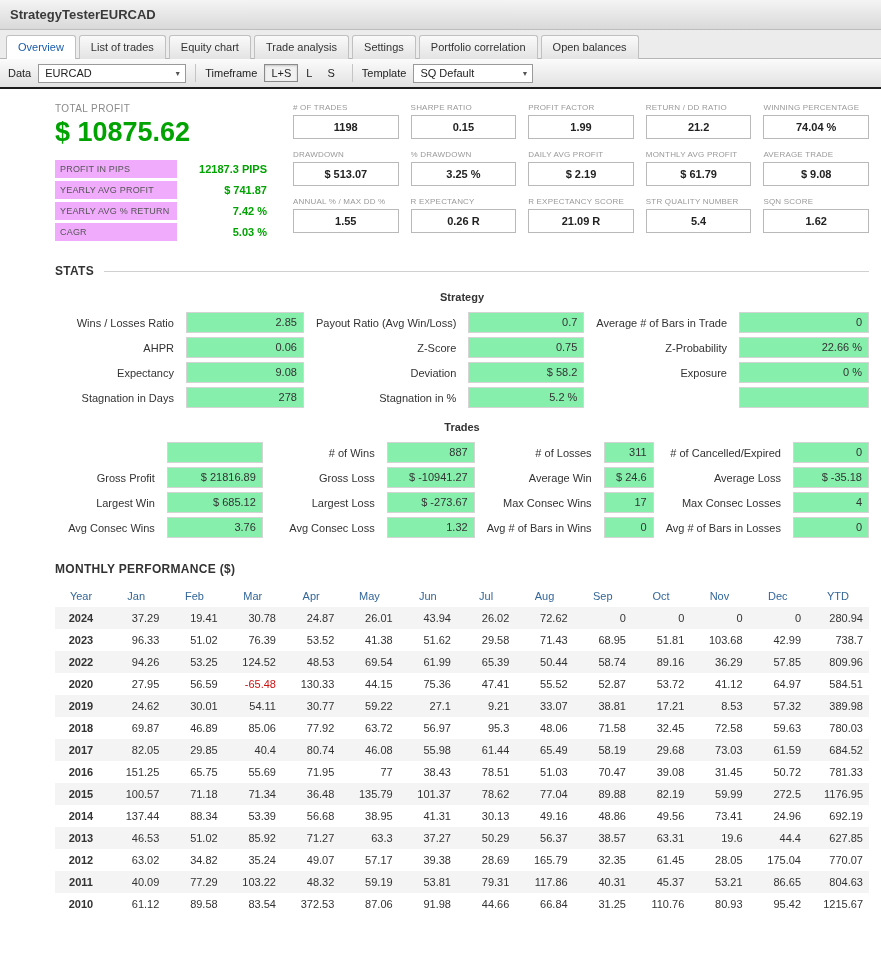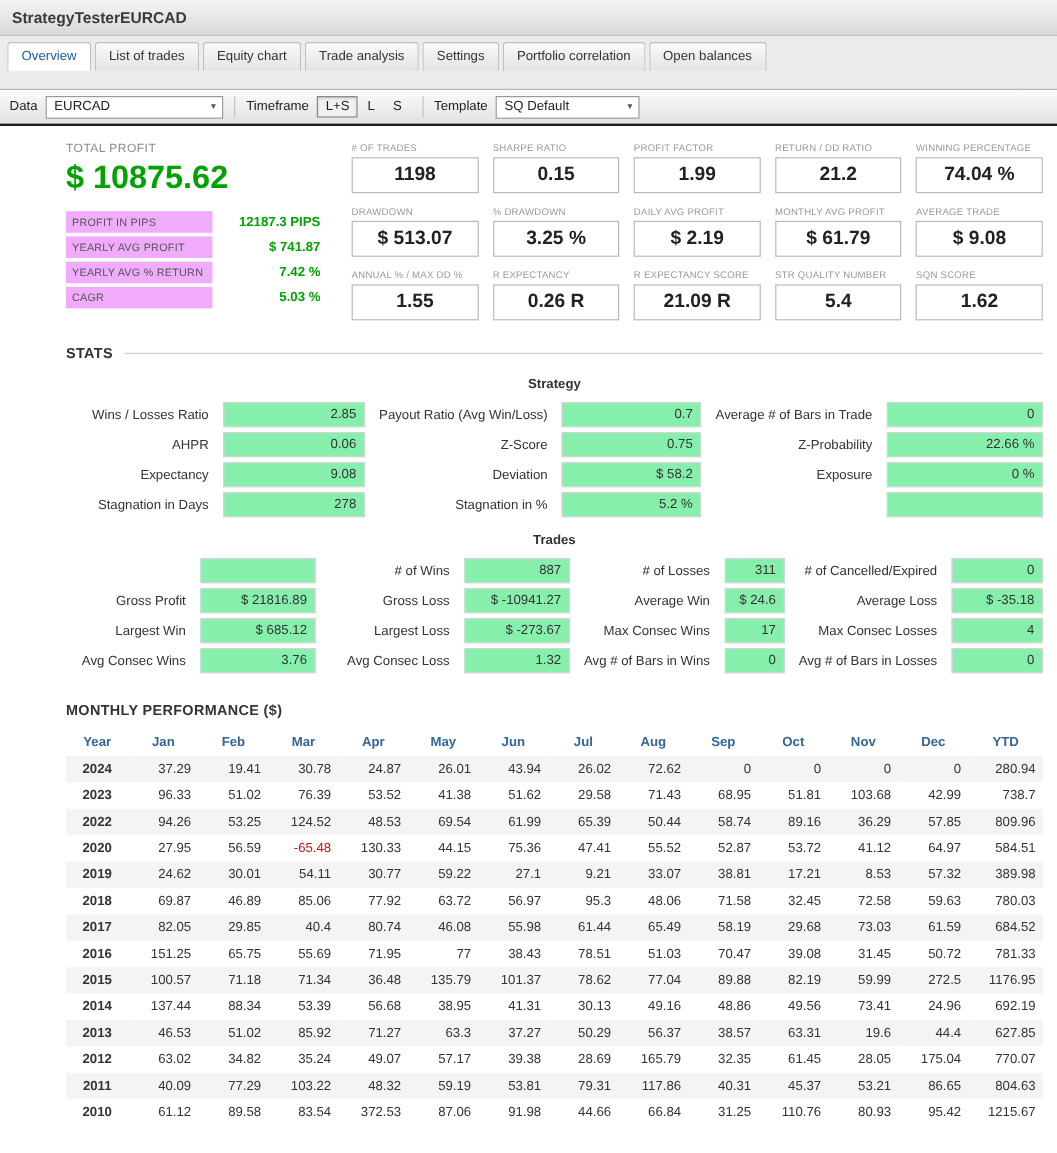--- a/index.html
+++ b/index.html
@@ -5,21 +5,21 @@
   * { margin:0; padding:0; box-sizing:border-box; }
   :root { --green:#00a302; --red:#cc1111; --hblue:#336699; --tabblue:#1a5dab; }
   body { font-family:"Liberation Sans","DejaVu Sans",sans-serif; background:#fff; }
   .window { width:881px; height:961px; background:#fff; overflow:hidden; }
 
   .titlebar { height:30px; display:flex; align-items:center; padding:0 10px;
     background:linear-gradient(#f4f4f4,#d9d9d9); border-bottom:1px solid #bdbdbd; }
   .title { font-size:13px; font-weight:bold; color:#3a3a3a; }
   .subtitle { font-size:10px; color:#8d8d8d; margin-left:10px; }
 
-  .tabbar { background:#ececec; padding:5px 6px 16px; display:flex; border-bottom:1px solid #b5b5b5; }
+  .tabbar { background:#ececec; padding:5px 6px 0; display:flex; border-bottom:1px solid #b5b5b5; }
   .tab { font-size:11px; color:#333; background:linear-gradient(#fafafa,#e3e3e3);
     border:1px solid #c0c0c0; border-bottom:none; border-radius:3px 3px 0 0;
     padding:5px 11px 6px; margin-right:3px; margin-bottom:-1px; cursor:default; white-space:nowrap; }
   .tab.active { background:#fff; color:var(--tabblue); }
 
   .toolbar { height:30px; display:flex; align-items:center; gap:7px; padding:0 8px;
     background:linear-gradient(#fbfbfb,#e2e2e2); border-bottom:2px solid #1c1c1c;
     font-size:11px; color:#222; }
   .select { display:flex; align-items:center; justify-content:space-between;
     border:1px solid #9a9a9a; background:#fff; height:19px; padding:0 4px 0 6px; font-size:11px; }
@@ -38,39 +38,39 @@
   .tp-label { font-size:10px; color:#8a8a8a; letter-spacing:.4px; }
   .tp-value { font-size:27px; font-weight:bold; color:var(--green); margin:3px 0 12px; }
   .sum-row { display:flex; align-items:center; margin-bottom:3px; }
   .sum-label { background:#f0abfc; color:#555; font-size:9px; padding:4px 5px; width:122px; flex:none; letter-spacing:.2px; }
   .sum-value { flex:1; text-align:right; font-size:11px; font-weight:bold; color:var(--green); }
 
   .statgrid { flex:1; display:grid; grid-template-columns:repeat(5,1fr);
     column-gap:12px; row-gap:11px; align-content:start; }
   .stat-label { font-size:8px; color:#999; margin-bottom:3px; letter-spacing:.2px; white-space:nowrap; overflow:hidden; }
   .stat-box { border:1px solid #b9b9b9; background:#fff; text-align:center;
-    font-size:16px; font-weight:bold; color:#222; padding:5px 4px; }
+    font-size:11px; font-weight:bold; color:#222; padding:5px 4px; }
 
   .section { margin-top:20px; }
   .section-head { display:flex; align-items:center; gap:10px; }
   .section-title { font-size:12px; font-weight:bold; color:#333; letter-spacing:.3px; }
   .section-line { flex:1; border-top:1px solid #d0d0d0; }
   .sub-title { text-align:center; font-size:11px; font-weight:bold; color:#333; margin:13px 0 9px; }
 
   .pairs { display:grid; gap:4px 12px; }
   .grid-strategy { grid-template-columns:1fr 118px 1fr 116px 1fr 130px; }
   .grid-trades { grid-template-columns:1fr 96px 1fr 88px 1fr 50px 1fr 76px; }
   .pair-label { font-size:11px; color:#333; text-align:right; align-self:center; white-space:nowrap; }
   .pair-box { background:#86efac; border:1px solid #d4d4d4; font-size:11px; color:#333;
     text-align:right; padding:3px 6px; height:21px; }
 
   .monthly { margin-top:24px; }
   .monthly-title { font-size:12px; font-weight:bold; color:#333; letter-spacing:.3px; }
   table.mt { width:100%; border-collapse:collapse; margin-top:9px; font-size:11px; table-layout:fixed; }
-  table.mt th { color:var(--hblue); font-weight:bold; padding:5px 6px; text-align:center; }
+  table.mt th { color:var(--hblue); font-weight:normal; padding:5px 6px; text-align:center; }
   table.mt th.col-year { width:52px; }
   table.mt th.col-ytd { width:62px; }
   table.mt td { padding:5px 6px; text-align:right; color:#333; }
   table.mt td.year { font-weight:bold; text-align:center; }
   table.mt tbody tr:nth-child(odd) { background:#f4f4f4; }
   table.mt td.neg { color:var(--red); }
 </style>
 </head>
 <body>
 

